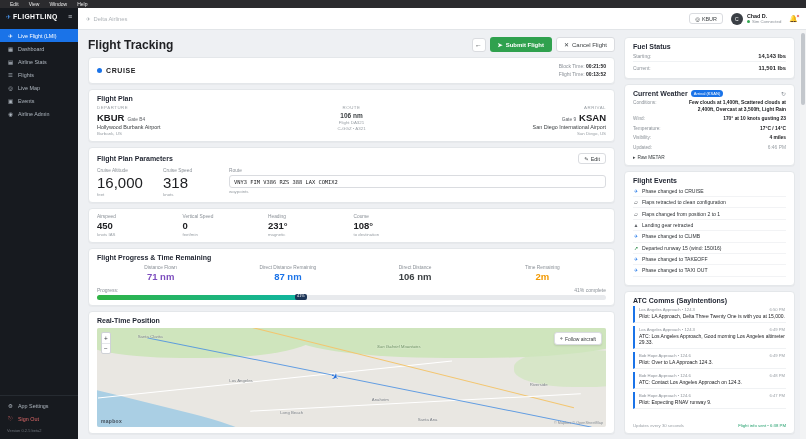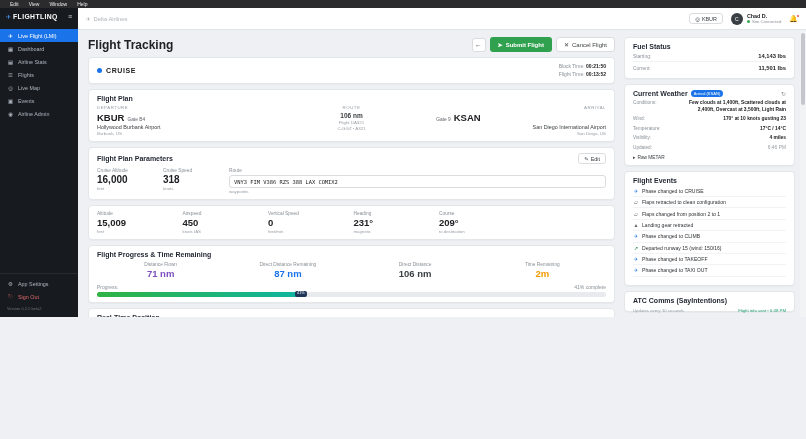--- a/index.html
+++ b/index.html
@@ -4,21 +4,21 @@
 <style>
   * { margin:0; padding:0; box-sizing:border-box; }
   html,body { width:806px; height:439px; overflow:hidden;
     font-family:"Liberation Sans", sans-serif; background:#eef0f3; color:#202124; }
 
   
   .menubar { height:8px; background:#2b2b2e; color:#e6e6e6; display:flex; align-items:center;
     gap:10px; padding-left:10px; font-size:5px; }
   .menubar span { cursor:default; }
 
-  .app { display:flex; height:309px; }
+  .app { display:flex; height:431px; }
 
   
   .sidebar { width:78px; background:#171a1f; display:flex; flex-direction:column; flex-shrink:0; }
   .logo-row { display:flex; align-items:center; padding:5px 6px 4px 6px; }
   .logo { color:#fff; font-weight:bold; font-size:6.8px; letter-spacing:.4px; }
   .logo-plane { color:#4d9fff; font-size:6px; margin-right:2px; }
   .hamburger { margin-left:auto; color:#cfd4da; font-size:7px; line-height:1; cursor:pointer; }
   .side-items { margin-top:5px; }
   .side-item { display:flex; align-items:center; gap:4px; height:13px; padding:0 7px;
     font-size:5.4px; color:#aeb6bf; cursor:pointer; }
@@ -78,37 +78,37 @@
   .phase-times .lbl { color:#8a9097; }
   .phase-times .val { color:#202124; font-weight:bold; }
 
   
   .fp-cols { display:flex; margin-top:3px; }
   .fp-col { flex:1; min-width:0; }
   .fp-col.center { text-align:center; }
   .fp-col.right { text-align:right; }
   .fp-head { font-size:4.4px; color:#9aa0a6; letter-spacing:.5px; margin-bottom:2px; }
   .fp-icao-row { display:flex; align-items:baseline; gap:3px; }
-  .fp-col.right .fp-icao-row { justify-content:flex-start; }
+  .fp-col.right .fp-icao-row { justify-content:flex-end; }
   .fp-icao { font-size:9.5px; font-weight:bold; color:#202124; }
   .fp-gate { font-size:4.8px; color:#5f6368; }
   .fp-airport { font-size:5.4px; color:#3c4043; margin-top:1px; }
   .fp-city { font-size:4.4px; color:#9aa0a6; margin-top:1px; }
   .fp-dist { font-size:6.5px; font-weight:bold; color:#3c4043; margin-top:2px; }
   .fp-sub { font-size:4.4px; color:#9aa0a6; margin-top:1px; }
 
   
   .param-head { display:flex; align-items:center; }
   .edit-btn { margin-left:auto; display:flex; align-items:center; gap:2px; border:1px solid #dadce0;
     border-radius:3px; padding:1.5px 5px; font-size:5.4px; color:#3c4043; background:#fff; cursor:pointer; }
   .param-cols { display:flex; gap:14px; margin-top:4px; }
   .param-col { min-width:52px; }
   .param-col.route-col { flex:1; }
   .p-label { font-size:4.8px; color:#8a9097; }
-  .p-value { font-size:10px; font-weight:bold; color:#202124; margin-top:1px; }
+  .p-value { font-size:15px; font-weight:normal; color:#202124; margin-top:1px; }
   .p-unit { font-size:4.4px; color:#9aa0a6; margin-top:1px; }
   .route-box { border:1px solid #dadce0; border-radius:3px; padding:2.5px 4px; font-size:5.4px;
     color:#202124; margin-top:2px; font-family:"DejaVu Sans Mono", monospace; }
 
   
   .metrics-card { display:grid; grid-template-columns:repeat(6,1fr); gap:4px; }
   .m-label { font-size:4.8px; color:#8a9097; }
   .m-value { font-size:9.5px; font-weight:bold; color:#202124; margin-top:1px; }
   .m-unit { font-size:4.3px; color:#9aa0a6; margin-top:1px; }
 
@@ -358,42 +358,37 @@
             <div class="param-col route-col">
               <div class="p-label">Route</div>
               <div class="route-box">VNY3 FIM V386 RZS 388 LAX COMIX2</div>
               <div class="p-unit">waypoints</div>
             </div>
           </div>
         </div>
 
         <div class="card metrics-card">
           <div class="metric">
-            <div class="m-label">Altitude</div>
-            <div class="m-value">15,009</div>
-            <div class="m-unit">feet</div>
-          </div>
-          <div class="metric">
             <div class="m-label">Airspeed</div>
             <div class="m-value">450</div>
             <div class="m-unit">knots IAS</div>
           </div>
           <div class="metric">
             <div class="m-label">Vertical Speed</div>
             <div class="m-value">0</div>
             <div class="m-unit">feet/min</div>
           </div>
           <div class="metric">
             <div class="m-label">Heading</div>
             <div class="m-value">231°</div>
             <div class="m-unit">magnetic</div>
           </div>
           <div class="metric">
             <div class="m-label">Course</div>
-            <div class="m-value">209°</div>
+            <div class="m-value">108°</div>
             <div class="m-unit">to destination</div>
           </div>
         </div>
 
         <div class="card">
           <div class="card-title">Flight Progress &amp; Time Remaining</div>
           <div class="stats-row">
             <div class="stat">
               <div class="s-label">Distance Flown</div>
               <div class="s-value" style="color: rgb(124, 77, 190);">71 nm</div>

